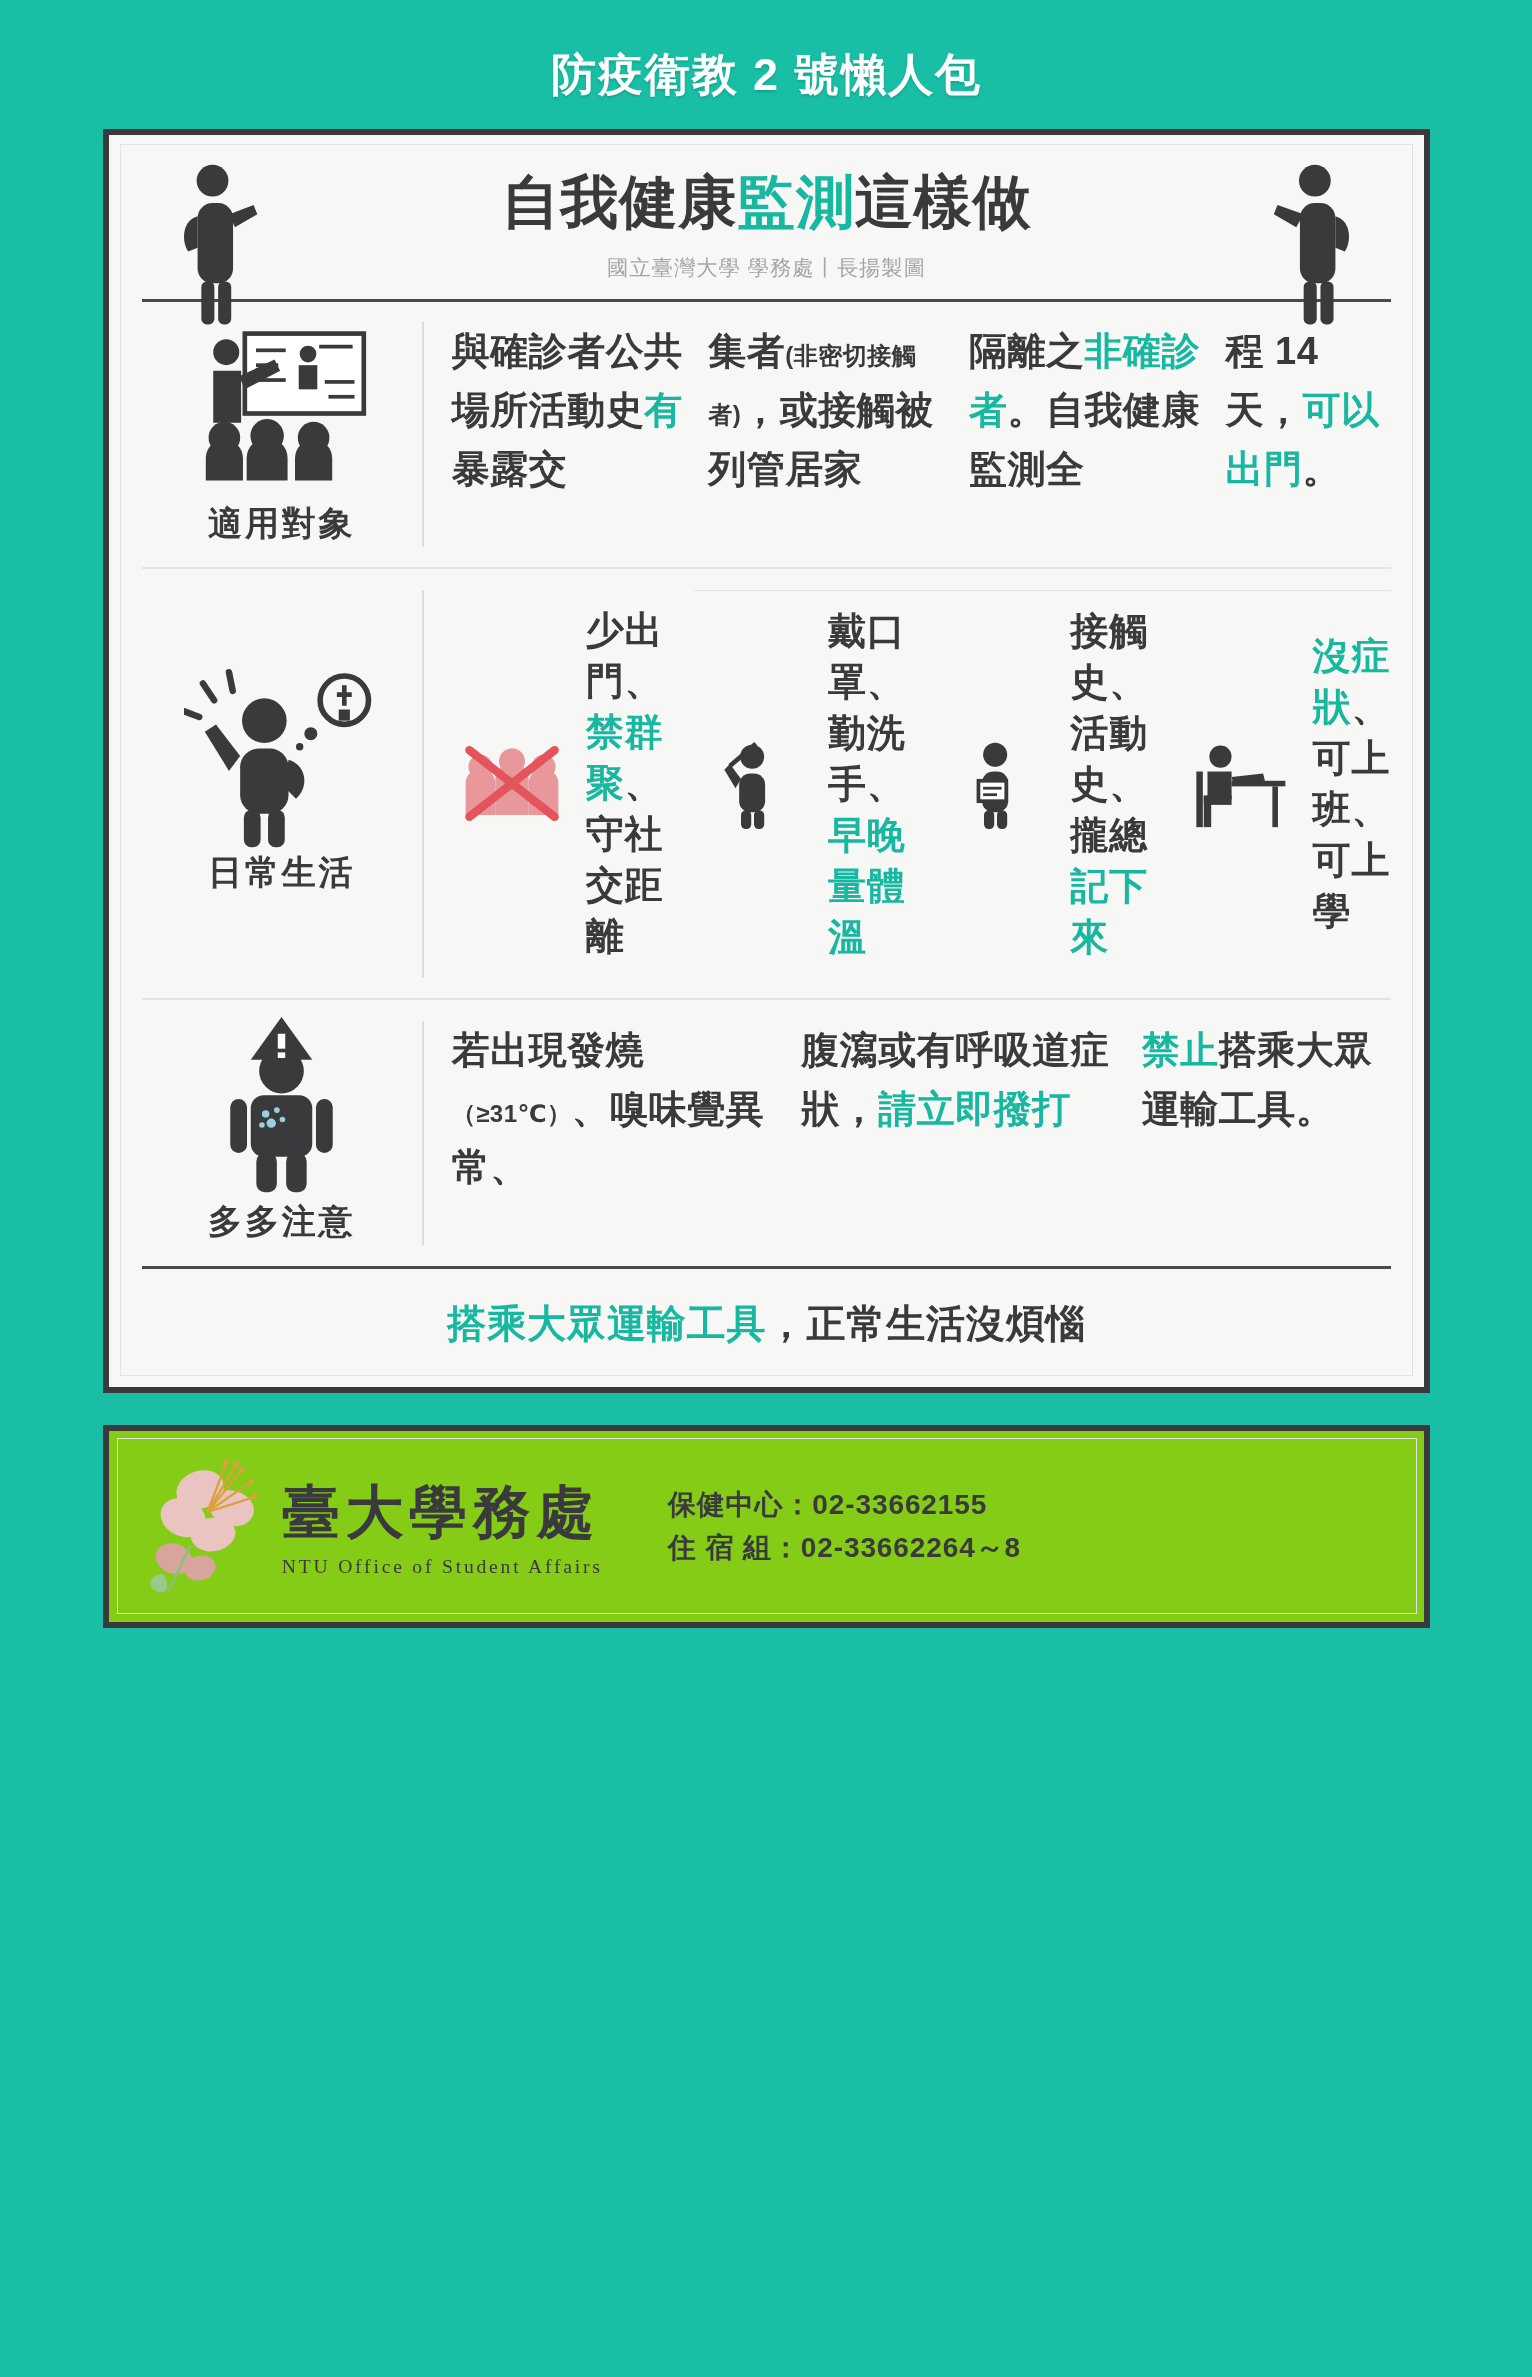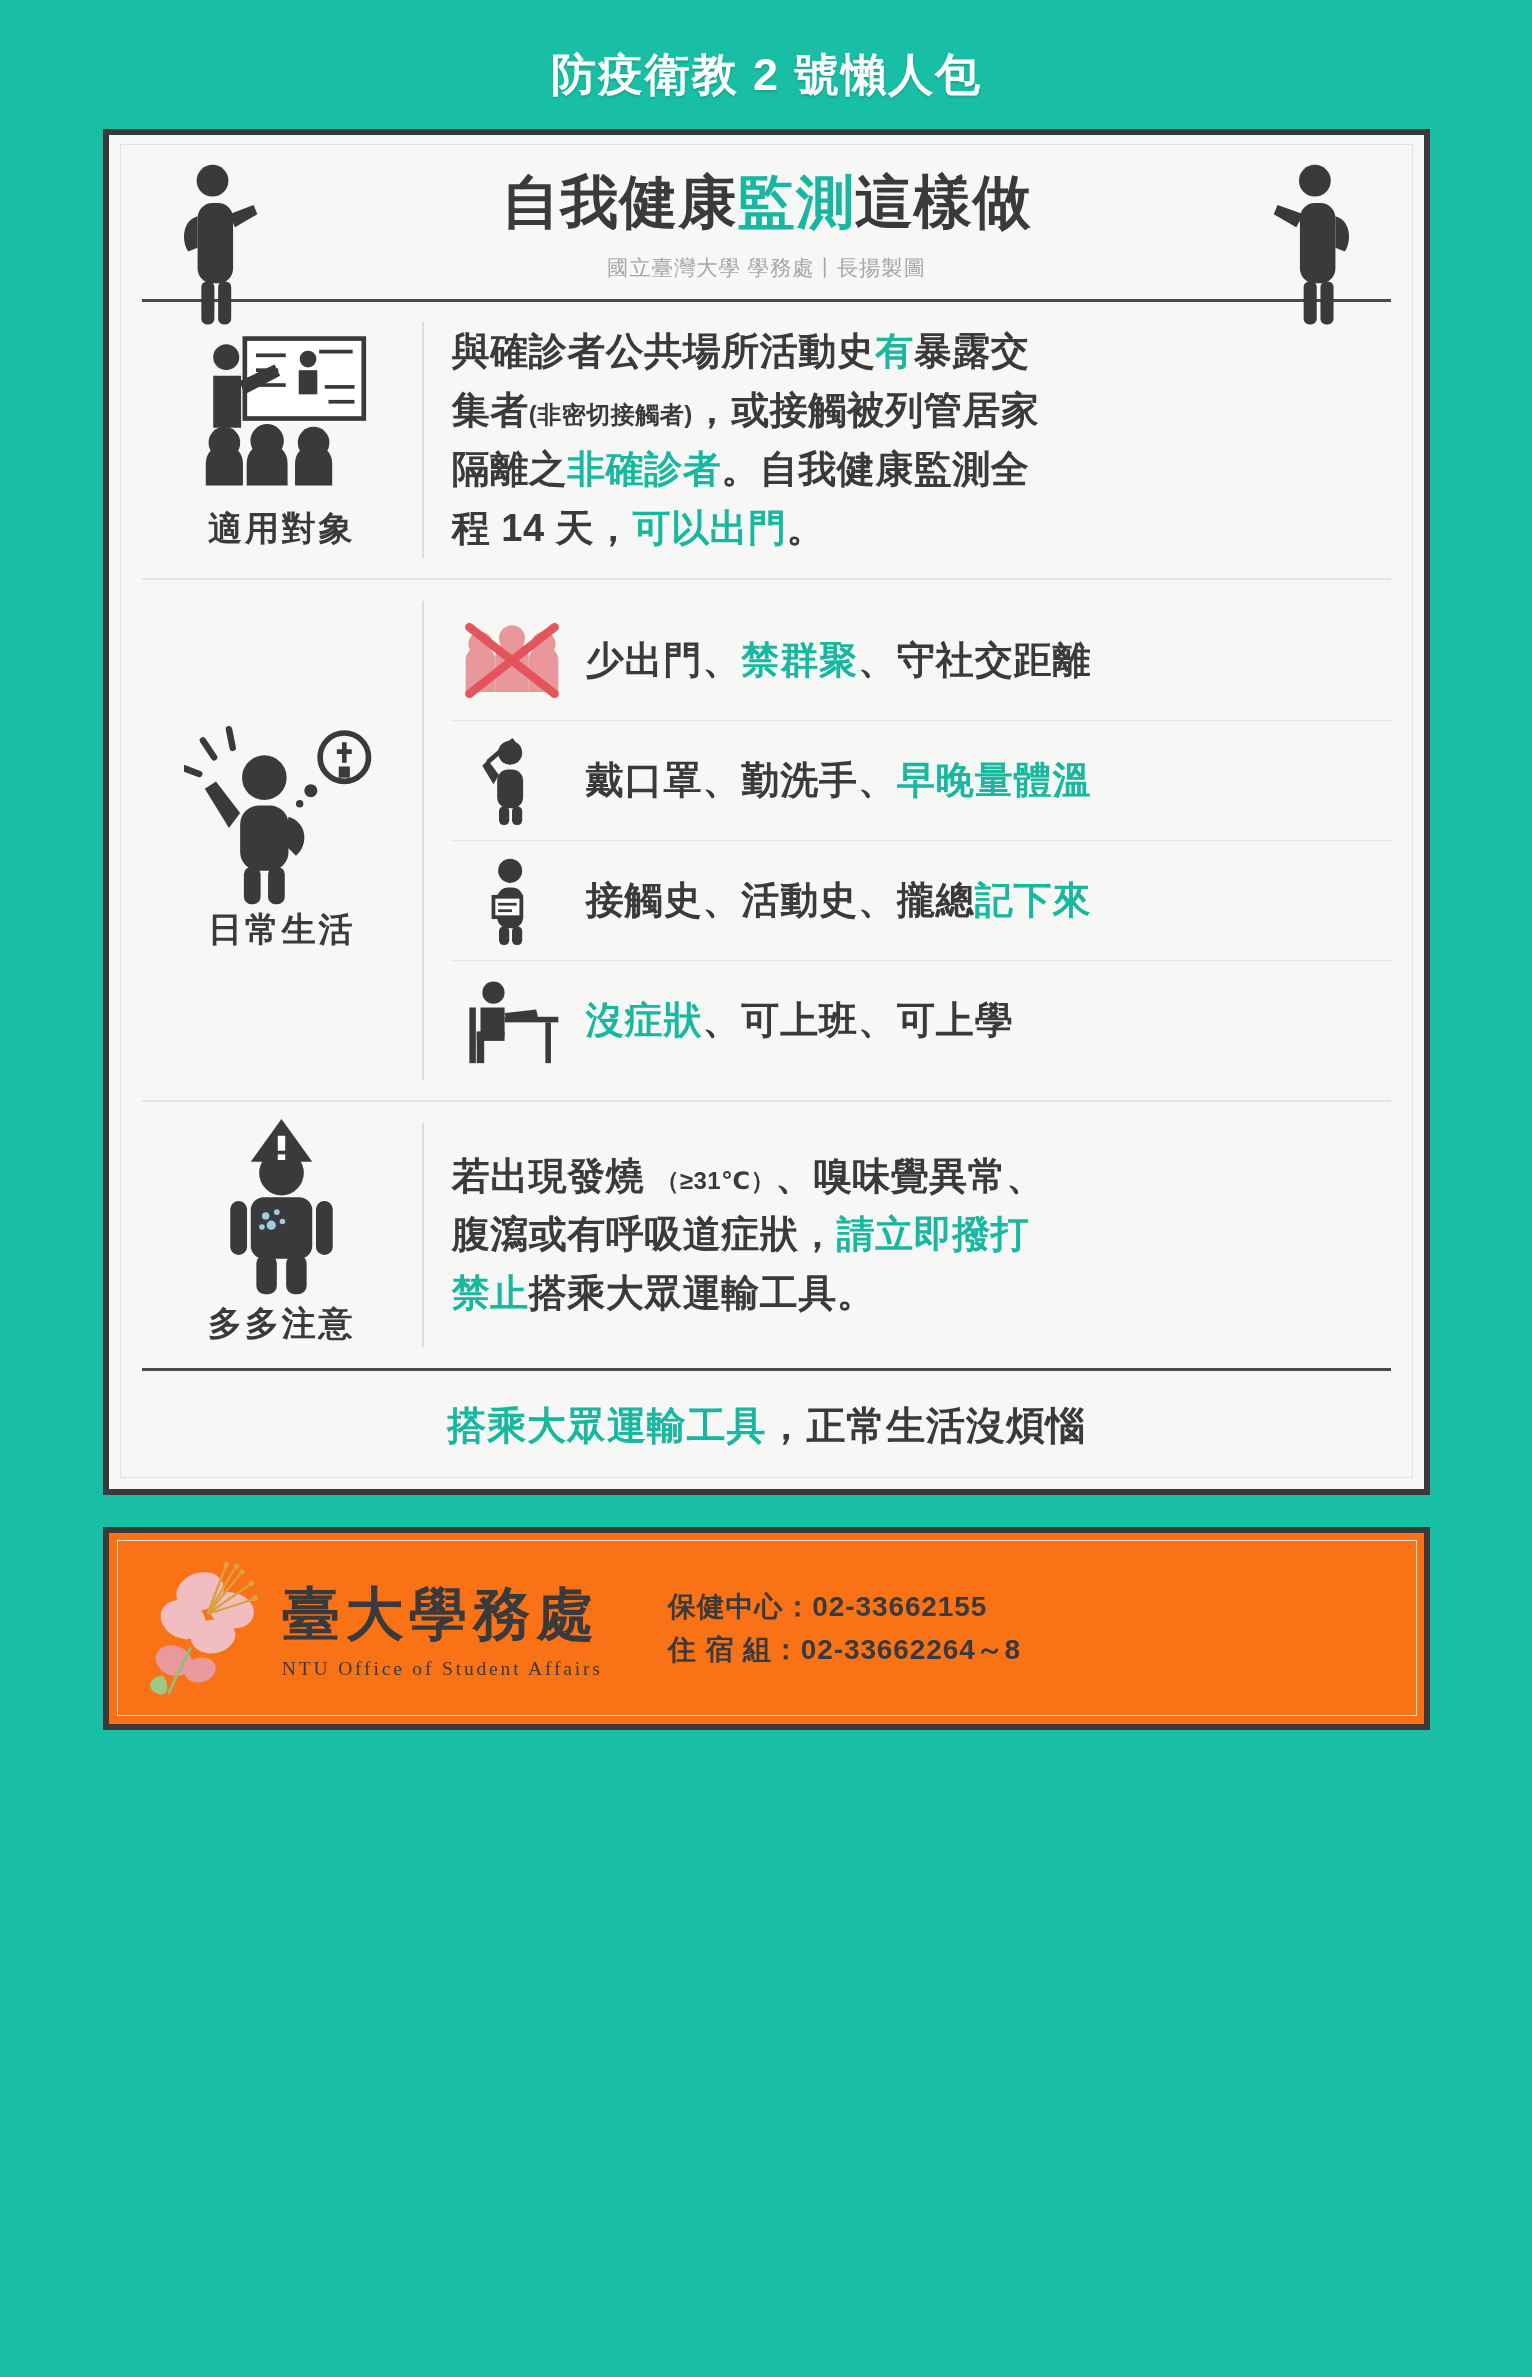--- a/index.html
+++ b/index.html
@@ -102,22 +102,22 @@
     font-size: 34px;
     font-weight: bold;
     color: #3a3a3c;
     letter-spacing: 2.8px;
   }
   .sec-body {
     flex: 1;
     border-left: 2.8px solid #dcdcd8;
     padding-left: 28px;
     display: flex;
-    flex-direction: column;
-    justify-content: center;
+    flex-direction: row;
+    justify-content: space-between;
   }
   .sec-body p {
     font-size: 38px;
     line-height: 1.55;
     color: #3a3a3c;
     font-weight: bold;
     letter-spacing: 0.5px;
   }
   .sec-body p .accent { color: #17b7a0; }
   .sec-body p .small { font-size: 24px; }
@@ -153,21 +153,21 @@
     font-weight: bold;
     color: #3a3a3c;
     letter-spacing: 0.9px;
     padding: 28px 0 24px 0;
   }
   .slogan .accent { color: #17b7a0; }
 
   
   .bottom {
     margin: 32px 103px 0 103px;
-    background: #f97316;
+    background: #84cc16;
     border: 6.5px solid #3a3a3c;
     padding: 7.5px;
   }
   .bottom-inner {
     border: 1.9px solid #e2e2de;
     display: flex;
     align-items: center;
     padding: 17px 24px;
   }
   .logo-area {

